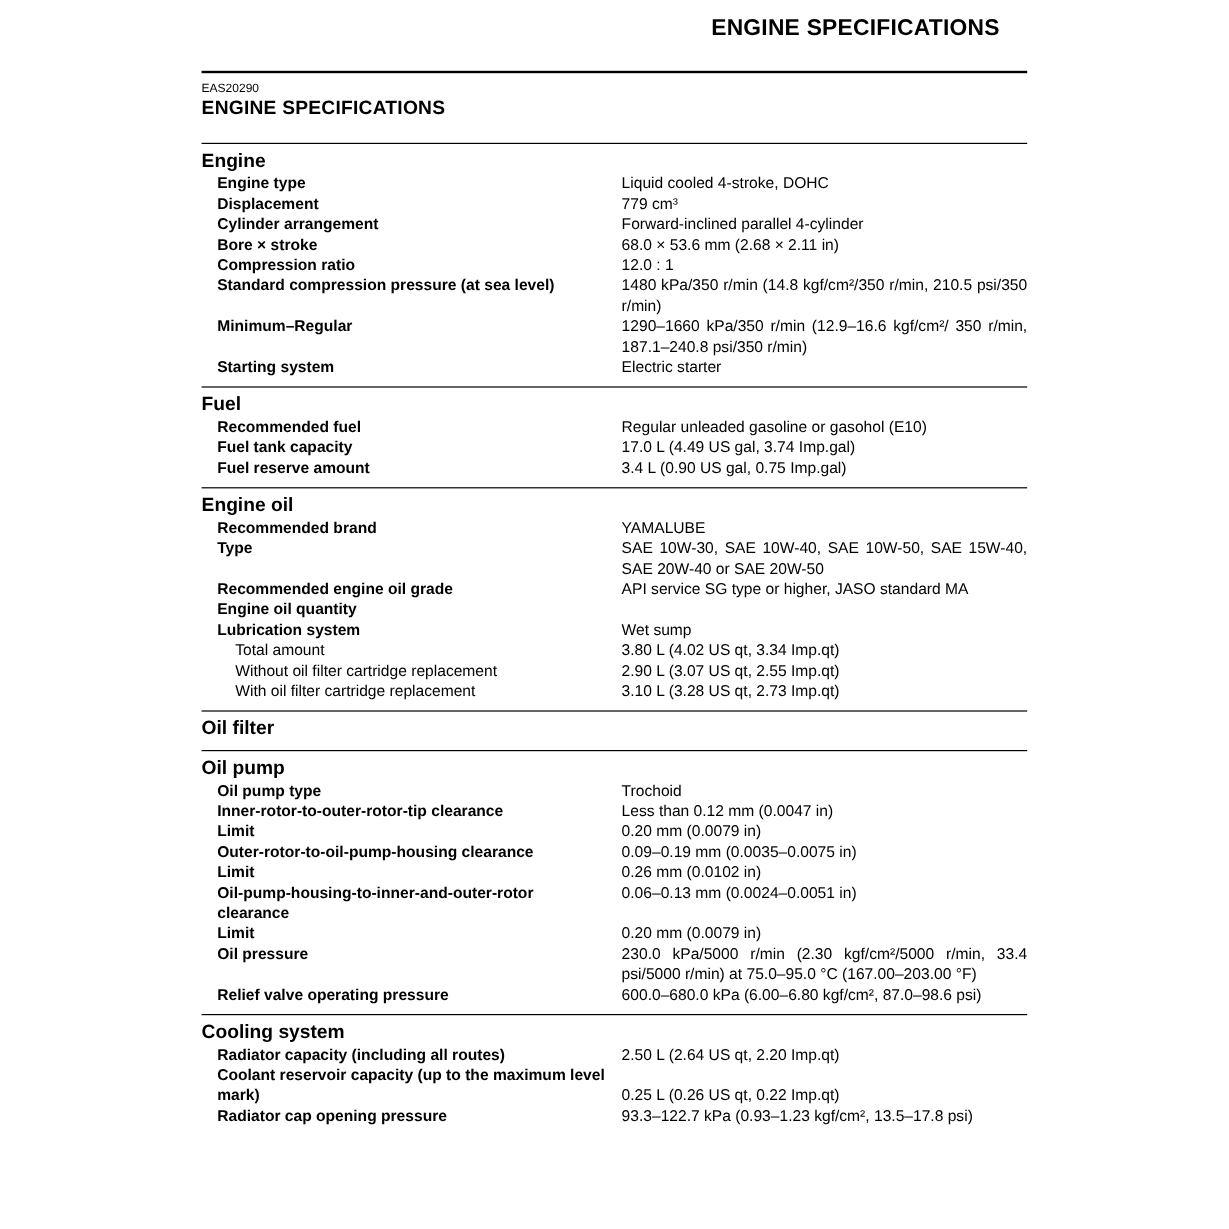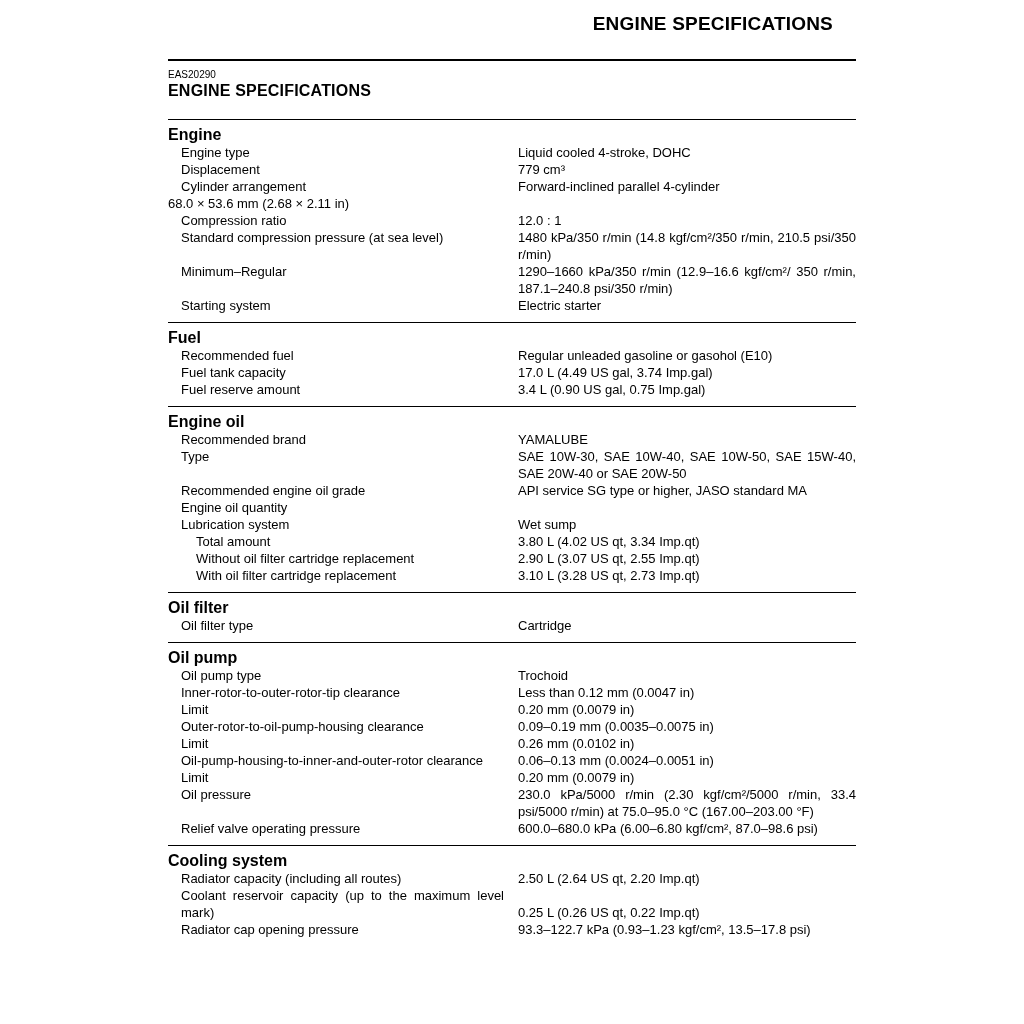--- a/index.html
+++ b/index.html
@@ -55,21 +55,21 @@
   .spec-row {
     display: flex;
     align-items: flex-start;
   }
   .spec-label {
     width: 350px;
     flex: none;
     padding-right: 14px;
     text-align: justify;
   }
-  .spec-label.indent-1 { padding-left: 13px; }
+  .spec-label.indent-1 { padding-left: 13px; font-weight: bold; }
   .spec-label.indent-2 { padding-left: 28px; }
   .spec-value {
     flex: 1;
     text-align: justify;
   }
 </style>
 </head>
 <body>
 
 <div class="page">
@@ -93,20 +93,21 @@
     <div class="spec-label indent-1">Displacement</div>
     <div class="spec-value">779 cm³</div>
   </div>
 
   <div class="spec-row">
     <div class="spec-label indent-1">Cylinder arrangement</div>
     <div class="spec-value">Forward-inclined parallel 4-cylinder</div>
   </div>
 
   <div class="spec-row">
+    <div class="spec-label indent-1">Bore × stroke</div>
     <div class="spec-value">68.0 × 53.6 mm (2.68 × 2.11 in)</div>
   </div>
 
   <div class="spec-row">
     <div class="spec-label indent-1">Compression ratio</div>
     <div class="spec-value">12.0 : 1</div>
   </div>
 
   <div class="spec-row">
     <div class="spec-label indent-1">Standard compression pressure (at sea level)</div>
@@ -188,26 +189,20 @@
   <div class="spec-row">
     <div class="spec-label indent-2">With oil filter cartridge replacement</div>
     <div class="spec-value">3.10 L (3.28 US qt, 2.73 Imp.qt)</div>
   </div>
 </div>
   </section>
 
   <section class="spec-section">
     <div class="section-rule"></div>
     <div class="section-heading">Oil filter</div>
-    <div class="section-rows">
-  <div class="spec-row">
-    <div class="spec-label indent-1">Oil filter type</div>
-    <div class="spec-value">Cartridge</div>
-  </div>
-</div>
   </section>
 
   <section class="spec-section">
     <div class="section-rule"></div>
     <div class="section-heading">Oil pump</div>
     <div class="section-rows">
   <div class="spec-row">
     <div class="spec-label indent-1">Oil pump type</div>
     <div class="spec-value">Trochoid</div>
   </div>

